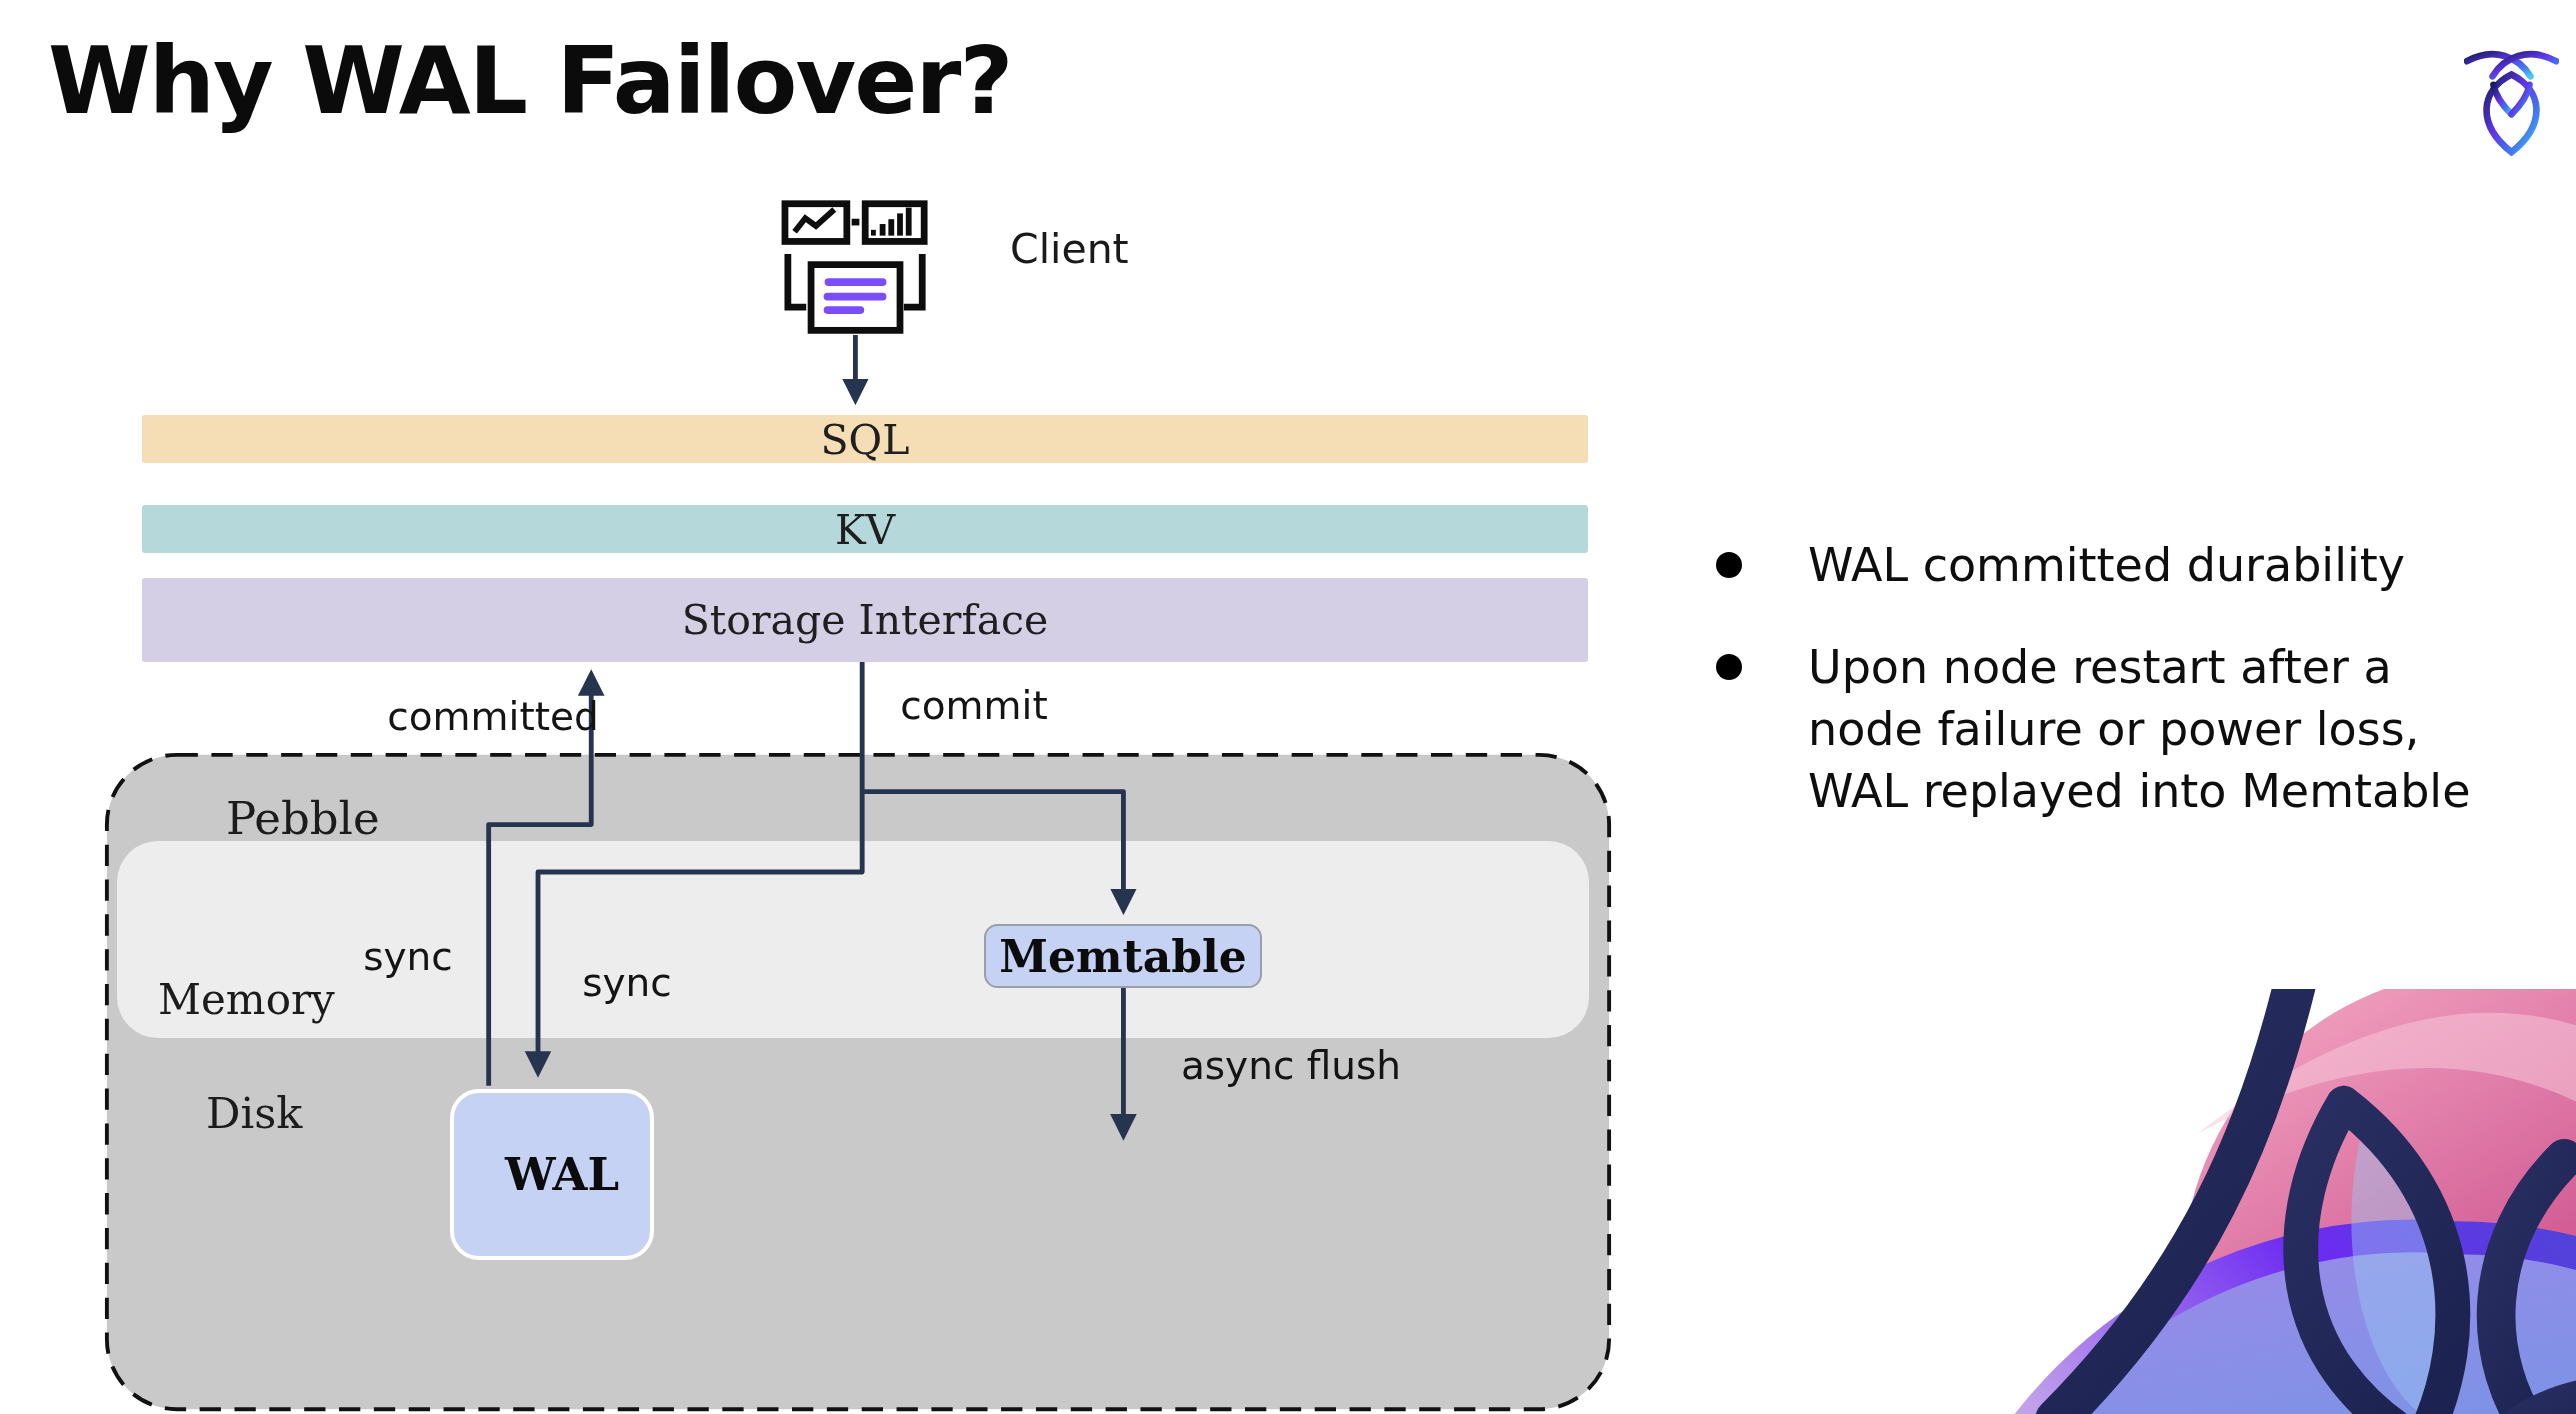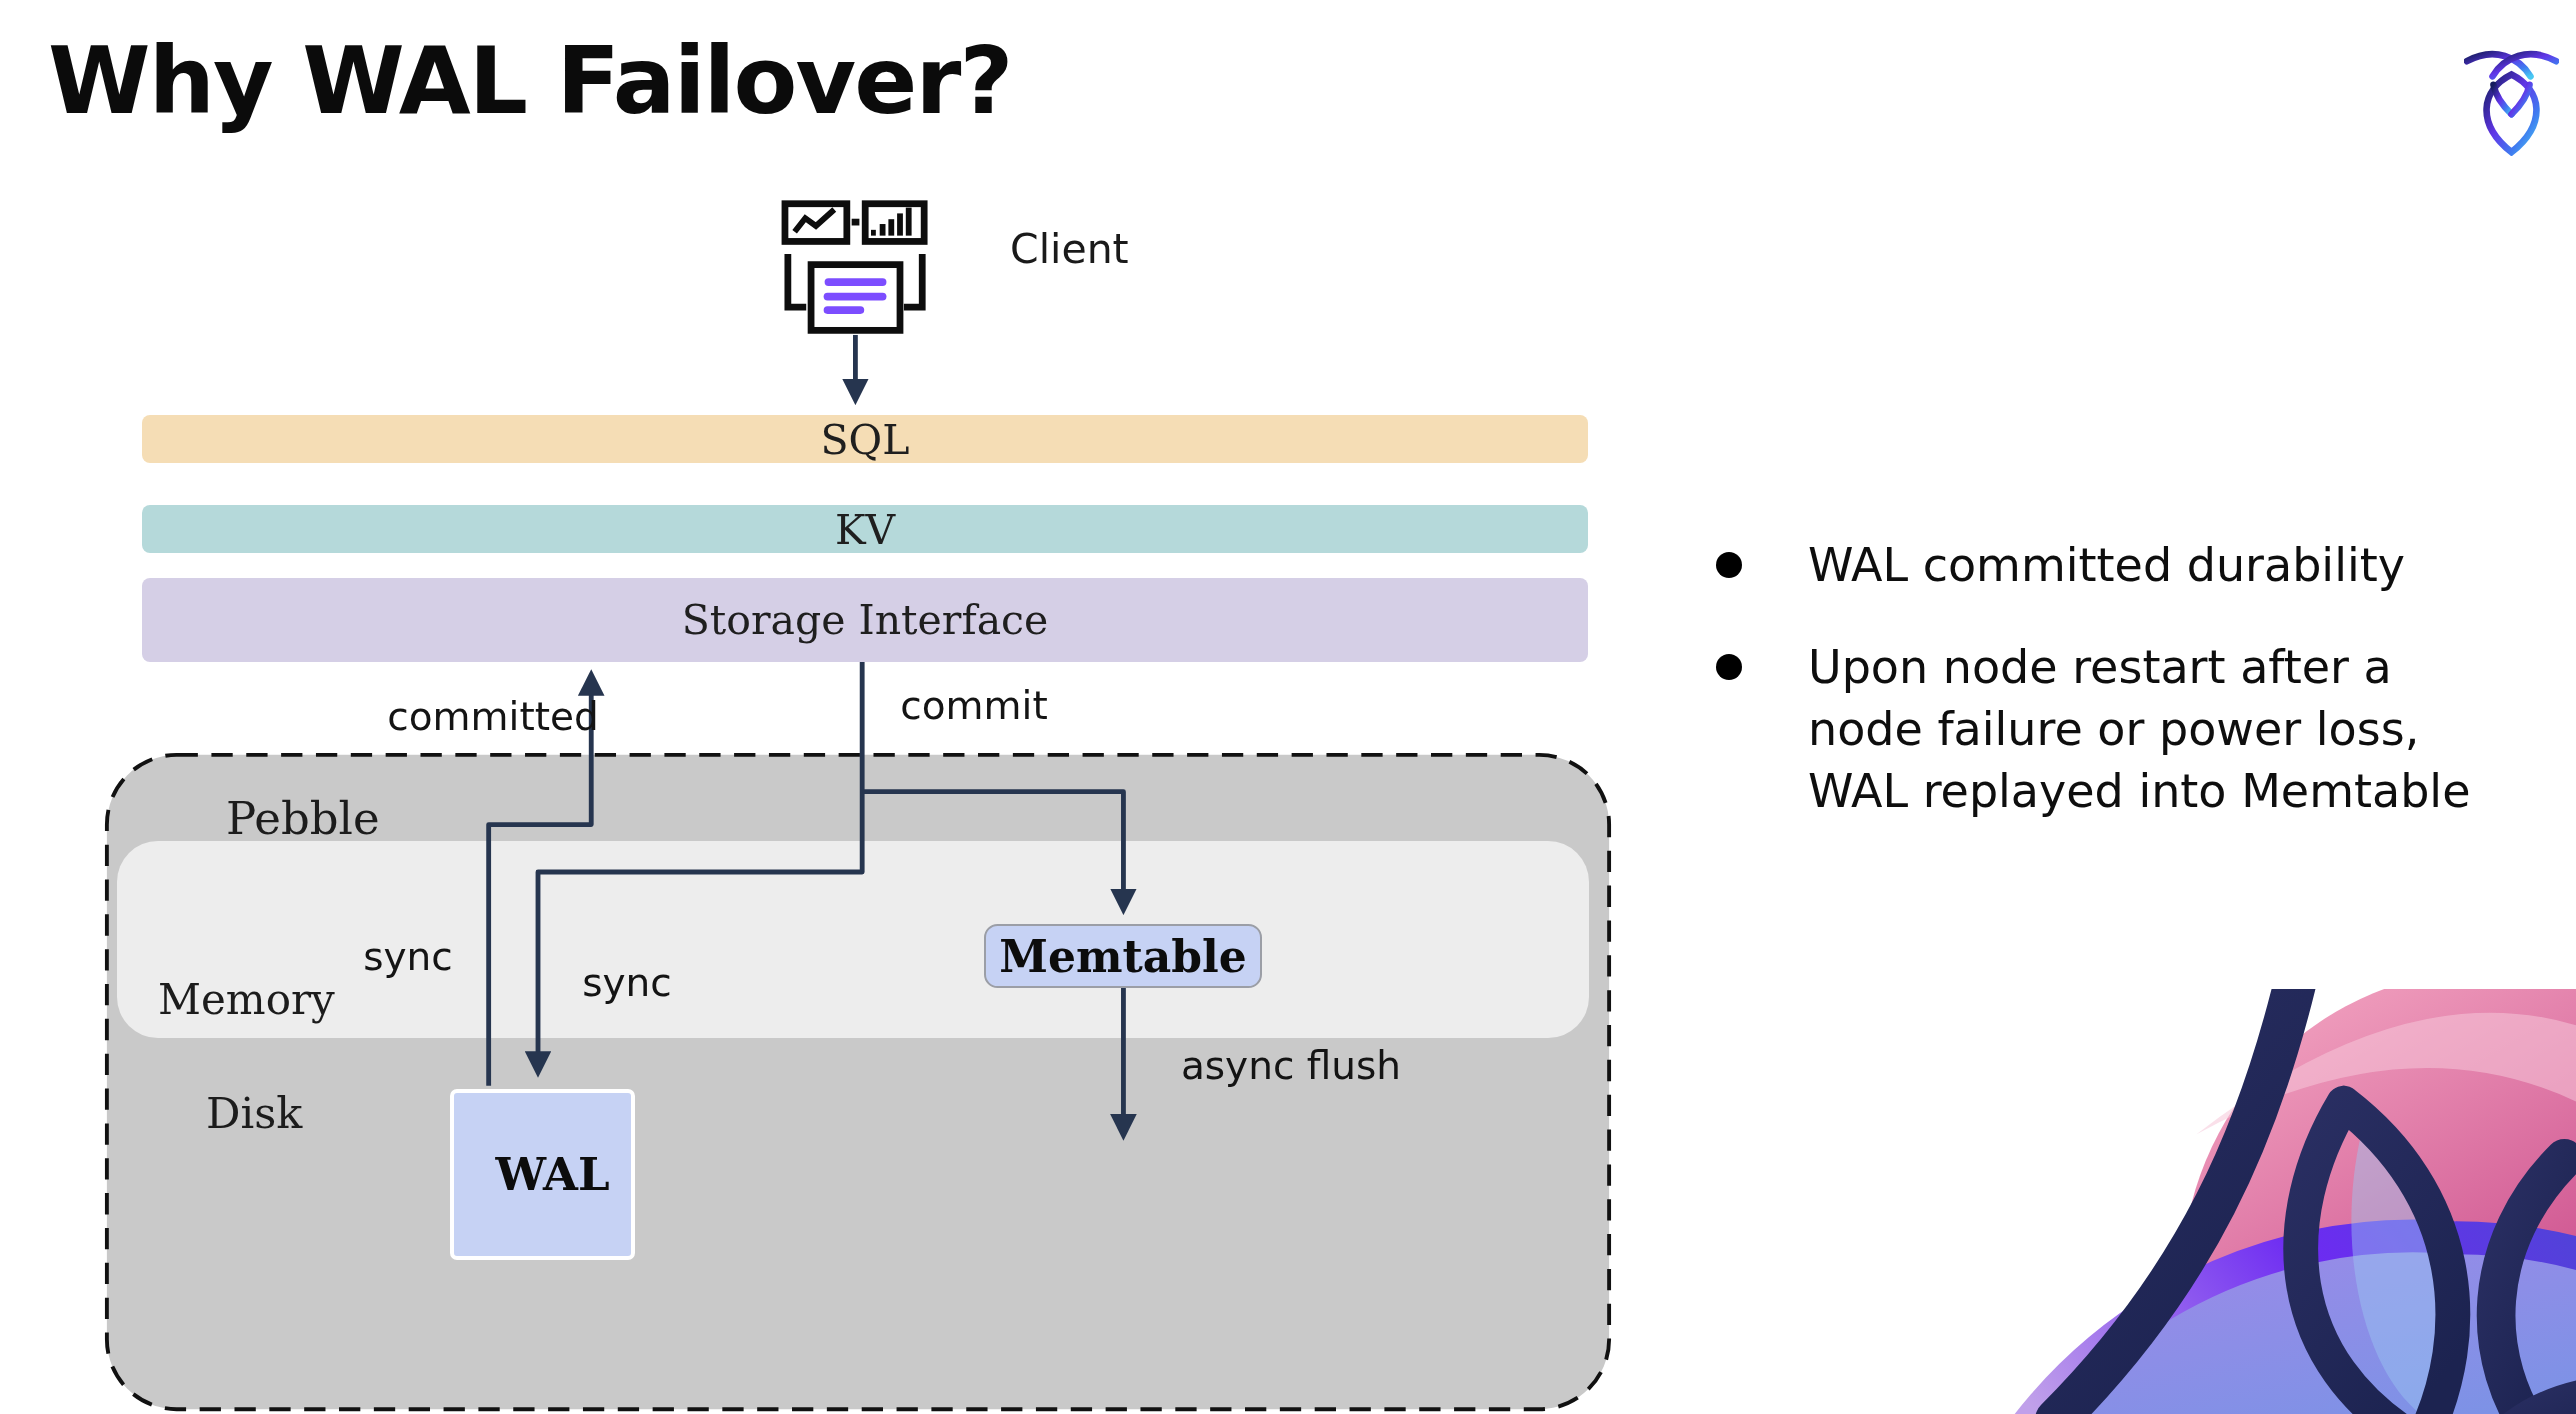--- a/index.html
+++ b/index.html
@@ -13,40 +13,40 @@
   #title{
     left:48px;top:27px;font-size:93px;font-weight:bold;letter-spacing:-1.9px;
     color:#0b0b0b;font-family:"DejaVu Sans",sans-serif;
   }
 
   
   #client-label{left:1010px;top:225px;font-size:41px;color:#1a1a1a;}
 
   
   .bar{
-    left:142px;width:1446px;border-radius:8px;text-align:center;
+    left:142px;width:1446px;border-radius:3px;text-align:center;
     font-family:"DejaVu Serif",serif;font-size:41px;color:#1f1f1f;
   }
   #bar-sql{top:415px;height:48px;line-height:50px;background:var(--sql-bar,#f5ddb5);}
   #bar-kv{top:505px;height:48px;line-height:50px;background:var(--kv-bar,#b5d9da);}
   #bar-storage{top:578px;height:84px;line-height:85px;background:var(--storage-bar,#d5cfe6);}
 
   
   #memory-band{left:117px;top:841px;width:1472px;height:197px;background:var(--memory-band,#ededed);border-radius:41px;}
   .region-label{font-family:"DejaVu Serif",serif;color:#1c1c1c;}
   #pebble-label{left:226px;top:792px;font-size:45px;}
   #memory-label{left:158px;top:975px;font-size:42px;}
   #disk-label{left:206px;top:1088px;font-size:43px;}
 
   
   .node{
     background:var(--node-fill,#c6d2f4);display:flex;align-items:center;justify-content:center;
     font-family:"DejaVu Serif",serif;font-weight:bold;color:#0c0c0c;box-sizing:border-box;
   }
-  #node-wal{left:450px;top:1089px;width:185px;height:171px;border:4.8px solid #ffffff;border-radius:7px;font-size:45px;padding-left:20px;}
+  #node-wal{left:450px;top:1089px;width:204px;height:171px;border:4.8px solid #ffffff;border-radius:29px;font-size:45px;padding-left:20px;}
   #node-memtable{left:984px;top:924px;width:278px;height:64px;border:2.9px solid #9b9ea6;border-radius:13.5px;font-size:44px;}
   #node-sstable{left:984px;top:1151px;width:278px;height:169px;border:4.8px solid #ffffff;border-radius:27px;font-size:45px;}
 
   
   .edge-label{font-size:39px;color:#141414;transform:translate(-50%,-50%);white-space:nowrap;}
 
   
   #bullets{left:1707px;top:534px;width:774px;}
   .bullet{position:relative;padding-left:101px;font-size:46px;line-height:62px;color:#0e0e0e;margin-bottom:40px;width:677px;}
   .bullet .dot{position:absolute;left:8.7px;top:18.4px;width:26px;height:26px;border-radius:50%;background:#000;}

